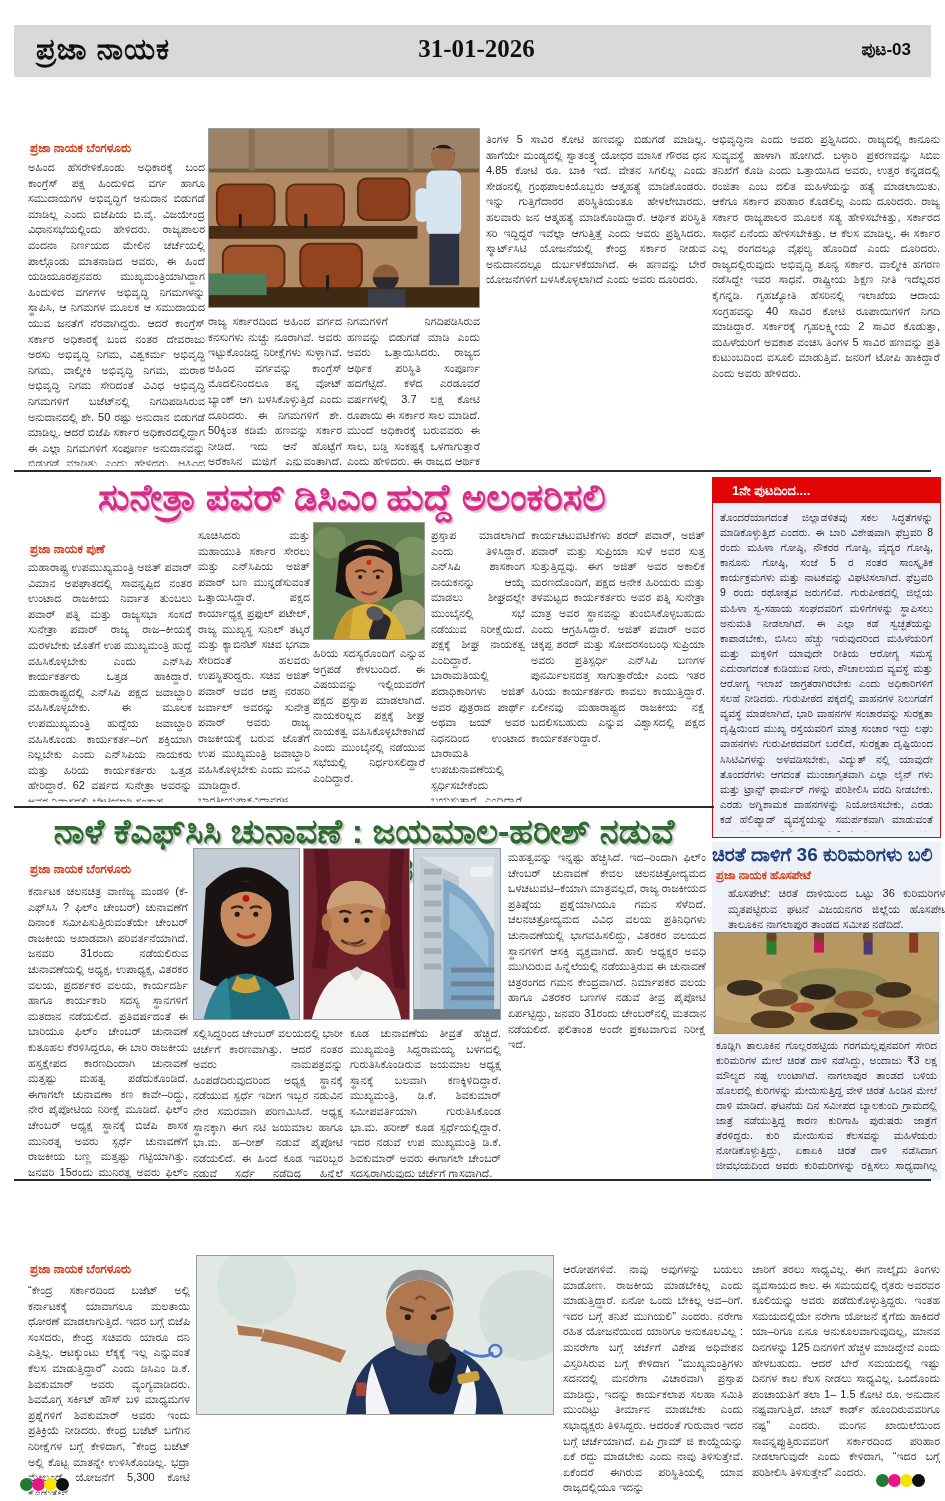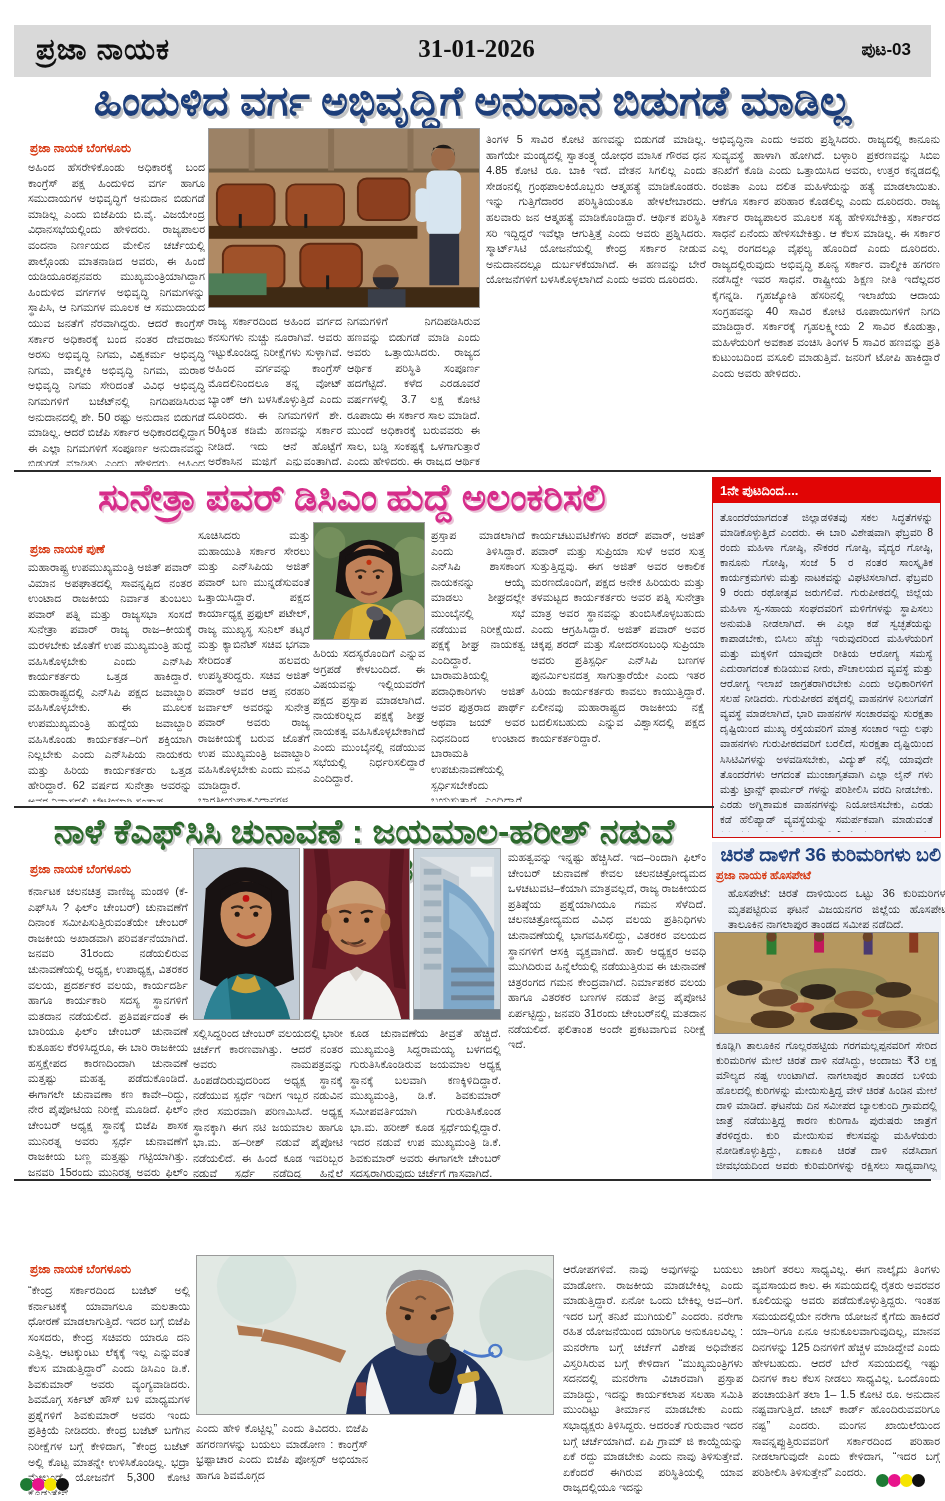--- a/index.html
+++ b/index.html
@@ -16,43 +16,42 @@
   .h3{left:14px;top:812px;width:700px;font-size:34px;color:#2d6a2d;text-shadow:2px 2px 0 #cfcfcf;}
   .h4{left:14px;top:1186px;width:917px;font-size:44px;color:#e0309a;text-shadow:2.5px 2.5px 0 #ddc3d1;}
   .byline{position:absolute;font-size:12px;font-weight:bold;color:#d6350e;}
   .col{position:absolute;font-size:11px;line-height:15.6px;text-align:justify;color:#222222;overflow:hidden;}
   .rule{position:absolute;background:#2b2b2b;height:1.5px;}
   .photo{position:absolute;overflow:hidden;border:1px solid #9a9a9a;box-sizing:border-box;}
   .photo svg{display:block;width:100%;height:100%;}
   .sidebar{position:absolute;left:712px;top:477px;width:229px;height:361px;background:#edf0f8;
            border:1.5px solid #cf0d0d;box-sizing:border-box;}
   .sidebar-banner{position:absolute;left:0;top:0;right:0;height:25px;background:#e10505;color:#ffffff;
-                  font-weight:bold;font-size:13px;line-height:25px;padding-left:7px;}
+                  font-weight:bold;font-size:13px;line-height:25px;padding-left:19px;}
   .sidebar-text{position:absolute;left:7px;right:7px;top:32px;bottom:5px;font-size:10.5px;line-height:15.1px;
                 text-align:justify;color:#1d1d1d;overflow:hidden;}
   .leo{position:absolute;left:712px;top:842px;width:229px;height:338px;background:#eef1f7;}
-  .leo-head{position:absolute;left:0;top:2px;width:229px;text-align:right;font-size:19px;font-weight:bold;color:#1d3e7a;}
+  .leo-head{position:absolute;left:0;top:2px;width:229px;text-align:left;font-size:19px;font-weight:bold;color:#1d3e7a;}
   .leo-byline{position:absolute;left:4px;top:27px;font-size:11.5px;font-weight:bold;color:#d6350e;}
   .leo-intro{position:absolute;left:16px;top:44px;width:221px;font-size:11px;line-height:15.5px;text-align:justify;overflow:hidden;height:44px;}
   .leo-body{position:absolute;left:4px;top:196px;width:221px;font-size:10.5px;line-height:15px;text-align:justify;overflow:hidden;height:138px;}
   .dots{position:absolute;display:flex;}
   .dot{width:13px;height:13px;border-radius:50%;margin-right:-1px;}
 </style>
 </head>
 <body>
 
 <div class="page">
 
   <div class="masthead">
     <span class="mast-title">ಪ್ರಜಾ ನಾಯಕ</span>
     <span class="mast-date">31-01-2026</span>
     <span class="mast-page">ಪುಟ-03</span>
   </div>
 
-  <div class="headline h1">ಹಿಂದುಳಿದ ವರ್ಗ ಅಭಿವೃದ್ಧಿಗೆ ಅನುದಾನ ಬಿಡುಗಡೆ ಮಾಡಿಲ್ಲ</div>
   <div class="byline" style="left:30px;top:141px;">ಪ್ರಜಾ ನಾಯಕ ಬೆಂಗಳೂರು</div>
 
   <div class="col" style="left:28px;top:160px;width:177px;height:306px;">ಅಹಿಂದ ಹೆಸರೇಳಿಕೊಂಡು ಅಧಿಕಾರಕ್ಕೆ ಬಂದ ಕಾಂಗ್ರೆಸ್ ಪಕ್ಷ ಹಿಂದುಳಿದ ವರ್ಗ ಹಾಗೂ ಸಮುದಾಯಗಳ ಅಭಿವೃದ್ಧಿಗೆ ಅನುದಾನ ಬಿಡುಗಡೆ ಮಾಡಿಲ್ಲ ಎಂದು ಬಿಜೆಪಿಯ ಬಿ.ವೈ. ವಿಜಯೇಂದ್ರ ವಿಧಾನಸಭೆಯಲ್ಲಿಂದು ಹೇಳಿದರು. ರಾಜ್ಯಪಾಲರ ವಂದನಾ ನಿರ್ಣಯದ ಮೇಲಿನ ಚರ್ಚೆಯಲ್ಲಿ ಪಾಲ್ಗೊಂಡು ಮಾತನಾಡಿದ ಅವರು, ಈ ಹಿಂದೆ ಯಡಿಯೂರಪ್ಪನವರು ಮುಖ್ಯಮಂತ್ರಿಯಾಗಿದ್ದಾಗ ಹಿಂದುಳಿದ ವರ್ಗಗಳ ಅಭಿವೃದ್ಧಿ ನಿಗಮಗಳನ್ನು ಸ್ಥಾಪಿಸಿ, ಆ ನಿಗಮಗಳ ಮೂಲಕ ಆ ಸಮುದಾಯದ ಯುವ ಜನತೆಗೆ ನೆರವಾಗಿದ್ದರು. ಆದರೆ ಕಾಂಗ್ರೆಸ್ ಸರ್ಕಾರ ಅಧಿಕಾರಕ್ಕೆ ಬಂದ ನಂತರ ದೇವರಾಜು ಅರಸು ಅಭಿವೃದ್ಧಿ ನಿಗಮ, ವಿಶ್ವಕರ್ಮ ಅಭಿವೃದ್ಧಿ ನಿಗಮ, ವಾಲ್ಮೀಕಿ ಅಭಿವೃದ್ಧಿ ನಿಗಮ, ಮರಾಠ ಅಭಿವೃದ್ಧಿ ನಿಗಮ ಸೇರಿದಂತೆ ವಿವಿಧ ಅಭಿವೃದ್ಧಿ ನಿಗಮಗಳಿಗೆ ಬಜೆಟ್‌ನಲ್ಲಿ ನಿಗದಿಪಡಿಸಿರುವ ಅನುದಾನದಲ್ಲಿ ಶೇ. 50 ರಷ್ಟು ಅನುದಾನ ಬಿಡುಗಡೆ ಮಾಡಿಲ್ಲ. ಆದರೆ ಬಿಜೆಪಿ ಸರ್ಕಾರ ಅಧಿಕಾರದಲ್ಲಿದ್ದಾಗ ಈ ಎಲ್ಲಾ ನಿಗಮಗಳಿಗೆ ಸಂಪೂರ್ಣ ಅನುದಾನವನ್ನು ಬಿಡುಗಡೆ ಮಾಡಿತ್ತು ಎಂದು ಹೇಳಿದರು. ಅಹಿಂದ ವರ್ಗದ ಹೆಸರೇಳುವ ಈ</div>
 
   <div class="photo" style="left:208px;top:128px;width:272px;height:180px;">
     <svg viewBox="0 0 272 180" preserveAspectRatio="none">
       <rect width="272" height="180" fill="#b08a64"></rect>
       <rect width="272" height="42" fill="#9c8266"></rect>
       <rect x="0" y="40" width="272" height="4" fill="#6e5a40"></rect>
       <rect x="40" y="0" width="6" height="42" fill="#8a7156"></rect>
@@ -252,21 +251,20 @@
       <circle cx="243" cy="96" r="12" fill="#2a2a2a"></circle>
       <path d="M150 96 q-42 -14 -82 -22 l-4 12 q40 6 80 22 z" fill="#b07850"></path>
       <path d="M66 74 l-26 -4 l2 10 l24 2 z" fill="#b07850"></path>
       <rect x="262" y="118" width="22" height="10" rx="3" transform="rotate(-12 273 123)" fill="#c9a33a"></rect>
       <path d="M268 96 q18 10 30 2" stroke="#4a78c9" stroke-width="3" fill="none"></path>
       <circle cx="300" cy="96" r="6" stroke="#4a78c9" stroke-width="2.5" fill="none"></circle>
       <rect x="160" y="128" width="10" height="14" fill="#c94a30" opacity="0.8"></rect>
     </svg>
   </div>
 
-  <div class="col" style="left:196px;top:1421px;width:172px;height:72px;">ಎಂದು ಹೇಳಿ ಕೊಟ್ಟಿಲ್ಲ” ಎಂದು ತಿವಿದರು. ಬಿಜೆಪಿ ಹಗರಣಗಳನ್ನು ಬಯಲು ಮಾಡೋಣ : ಕಾಂಗ್ರೆಸ್ ಭ್ರಷ್ಟಾಚಾರ ಎಂದು ಬಿಜೆಪಿ ಪೋಸ್ಟರ್ ಅಭಿಯಾನ ಹಾಗೂ ಶಿವಮೊಗ್ಗದ</div>
   <div class="col" style="left:563px;top:1262px;width:180px;height:232px;">ಆರೋಪಗಳಿವೆ. ನಾವು ಅವುಗಳನ್ನು ಬಯಲು ಮಾಡೋಣ. ರಾಜಕೀಯ ಮಾಡಬೇಕಿಲ್ಲ ಎಂದು ಮಾಡುತ್ತಿದ್ದಾರೆ. ಏನೋ ಒಂದು ಬೇಕಿಲ್ಲ ಅವ–ರಿಗೆ. ಇದರ ಬಗ್ಗೆ ತನಿಖೆ ಮುಗಿಯಲಿ” ಎಂದರು. ನರೇಗಾ ರಹಿತ ಯೋಜನೆಯಿಂದ ಯಾರಿಗೂ ಅನುಕೂಲವಿಲ್ಲ : ಮನರೇಗಾ ಬಗ್ಗೆ ಚರ್ಚೆಗೆ ವಿಶೇಷ ಅಧಿವೇಶನ ವಿಸ್ತರಿಸಿರುವ ಬಗ್ಗೆ ಕೇಳಿದಾಗ “ಮುಖ್ಯಮಂತ್ರಿಗಳು ಸದನದಲ್ಲಿ ಮನರೇಗಾ ವಿಚಾರವಾಗಿ ಪ್ರಸ್ತಾಪ ಮಾಡಿದ್ದು, ಇದನ್ನು ಕಾರ್ಯಕಲಾಪ ಸಲಹಾ ಸಮಿತಿ ಮುಂದಿಟ್ಟು ತೀರ್ಮಾನ ಮಾಡಬೇಕು ಎಂದು ಸಭಾಧ್ಯಕ್ಷರು ತಿಳಿಸಿದ್ದರು. ಅದರಂತೆ ಗುರುವಾರ ಇದರ ಬಗ್ಗೆ ಚರ್ಚೆಯಾಗಿದೆ. ಏಪಿ ಗ್ರಾಮ್ ಜಿ ಕಾಯ್ದೆಯನ್ನು ಏಕೆ ರದ್ದು ಮಾಡಬೇಕು ಎಂದು ನಾವು ತಿಳಿಸುತ್ತೇವೆ. ಏಕೆಂದರೆ ಈಗಿರುವ ಪರಿಸ್ಥಿತಿಯಲ್ಲಿ ಯಾವ ರಾಜ್ಯದಲ್ಲಿಯೂ ಇದನ್ನು</div>
   <div class="col" style="left:752px;top:1262px;width:188px;height:232px;">ಜಾರಿಗೆ ತರಲು ಸಾಧ್ಯವಿಲ್ಲ. ಈಗ ನಾಲ್ಕೈದು ತಿಂಗಳು ವ್ಯವಸಾಯದ ಕಾಲ. ಈ ಸಮಯದಲ್ಲಿ ರೈತರು ಅವರವರ ಕೂಲಿಯನ್ನು ಅವರು ಪಡೆದುಕೊಳ್ಳುತ್ತಿದ್ದರು. ಇಂತಹ ಸಮಯದಲ್ಲಿಯೇ ನರೇಗಾ ಯೋಜನೆ ಕೈಗೆದು ಹಾಕಿದರೆ ಯಾ–ರಿಗೂ ಏನೂ ಅನುಕೂಲವಾಗುವುದಿಲ್ಲ, ಮಾನವ ದಿನಗಳನ್ನು 125 ದಿನಗಳಿಗೆ ಹೆಚ್ಚಳ ಮಾಡಿದ್ದೇವೆ ಎಂದು ಹೇಳಬಹುದು. ಆದರೆ ಬೇರೆ ಸಮಯದಲ್ಲಿ ಇಷ್ಟು ದಿನಗಳ ಕಾಲ ಕೆಲಸ ನೀಡಲು ಸಾಧ್ಯವಿಲ್ಲ. ಒಂದೊಂದು ಪಂಚಾಯತಿಗೆ ತಲಾ 1– 1.5 ಕೋಟಿ ರೂ. ಅನುದಾನ ನಷ್ಟವಾಗುತ್ತಿದೆ. ಜಾಬ್ ಕಾರ್ಡ್ ಹೊಂದಿರುವವರಿಗೂ ನಷ್ಟ” ಎಂದರು. ಮಂಗನ ಖಾಯಿಲೆಯಿಂದ ಸಾವನ್ನಪ್ಪುತ್ತಿರುವವರಿಗೆ ಸರ್ಕಾರದಿಂದ ಪರಿಹಾರ ನೀಡಲಾಗುವುದೇ ಎಂದು ಕೇಳಿದಾಗ, “ಇದರ ಬಗ್ಗೆ ಪರಿಶೀಲಿಸಿ ತಿಳಿಸುತ್ತೇನೆ” ಎಂದರು.</div>
 
   <div class="dots" style="left:20px;top:1478px;">
     <div class="dot" style="background:#1e7a34;"></div>
     <div class="dot" style="background:#e8148c;"></div>
     <div class="dot" style="background:#f6e400;"></div>
     <div class="dot" style="background:#101010;"></div>
   </div>
   <div class="dots" style="left:876px;top:1474px;">

